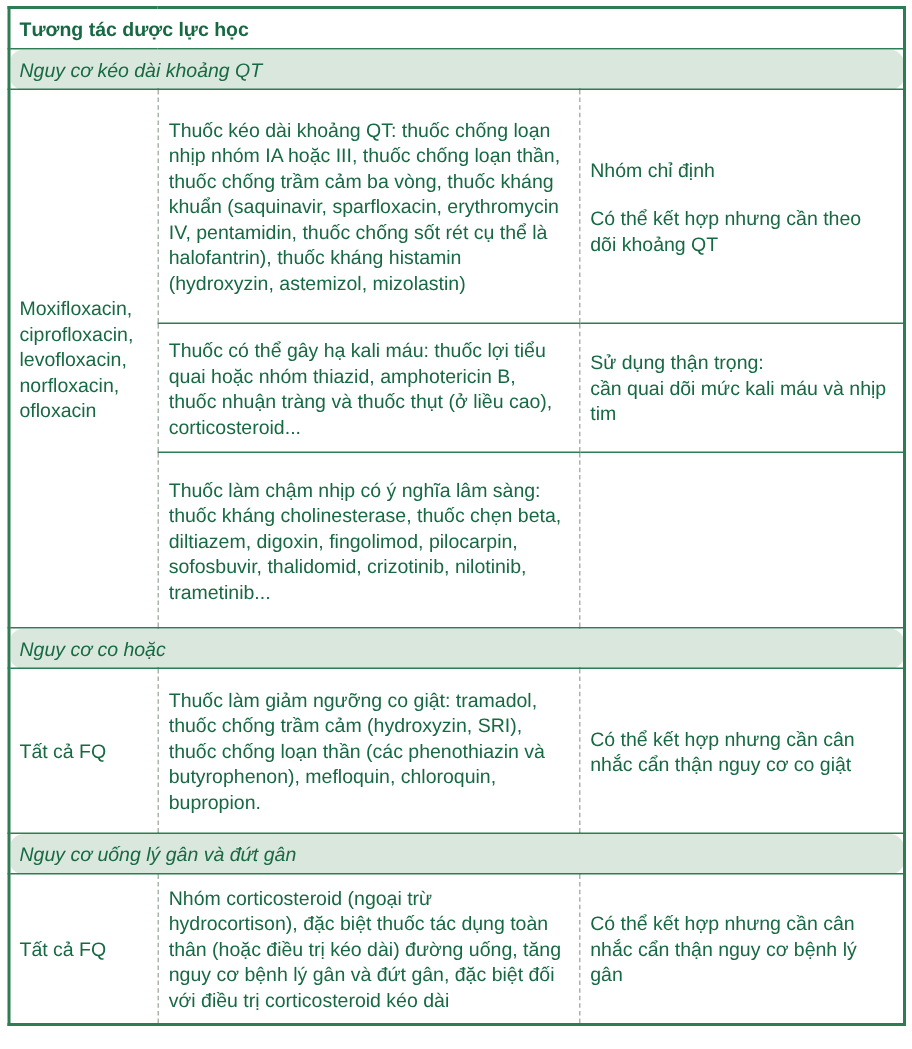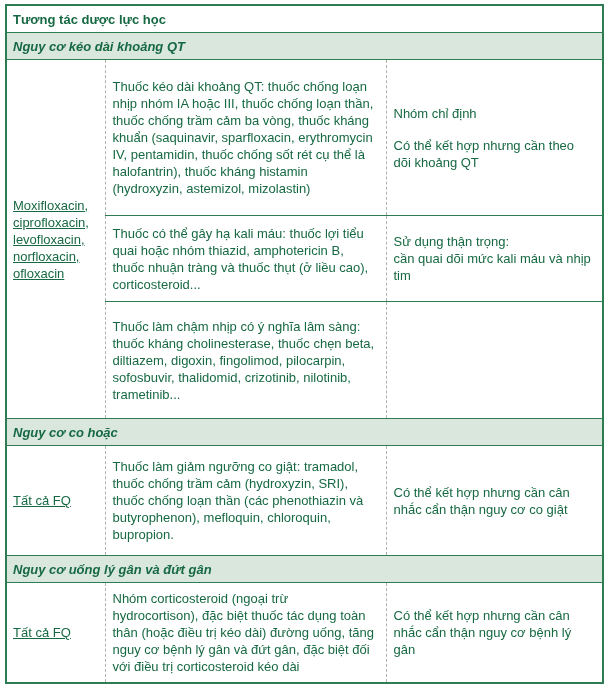--- a/index.html
+++ b/index.html
@@ -22,41 +22,41 @@
     border:2px solid var(--green-border);
   }
   td{
     color:var(--green-text);
     font-size:13px;
     line-height:17px;
     padding:3px 8px 3px 7px;
     vertical-align:middle;
     overflow:hidden;
     word-wrap:break-word;
+    border-radius:10px;
   }
   tr.title-row td{
     font-weight:bold;
     padding:4px 6px;
     height:18px;
     border-bottom:1px solid var(--green-border);
     background:#ffffff;
   }
   tr.section-row td{
-    font-weight:bold;
+    font-weight:normal;
     font-style:italic;
     padding:4px 6px;
     height:18px;
     background:var(--section-bg);
     border-top:1px solid var(--green-border);
     border-bottom:1px solid var(--green-border);
   }
   td.drug-cell{
     vertical-align:middle;
     padding-left:6px;
-    text-decoration:underline;
   }
   td.interaction-cell, td.rec-cell{
     border-left:1px dashed var(--dash);
   }
   tr.subsep td{
     border-top:1px solid var(--green-border);
   }
   td p{margin:0;}
   td p.gap{margin-top:15px;}
   

